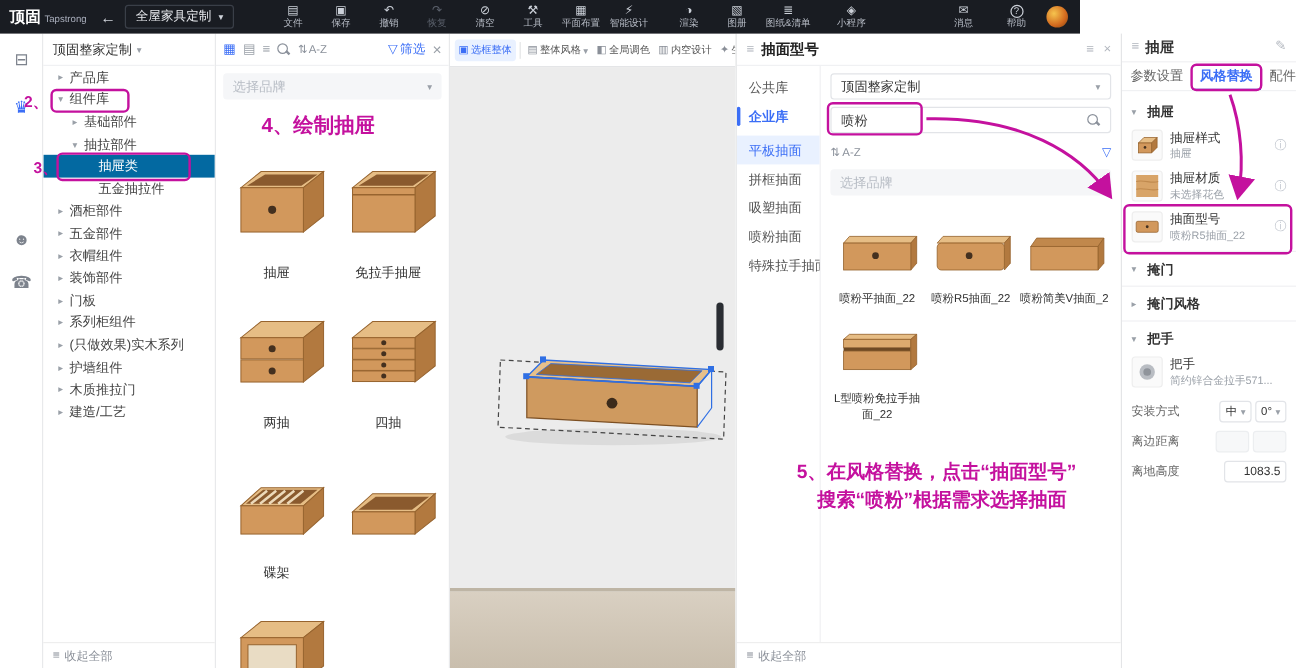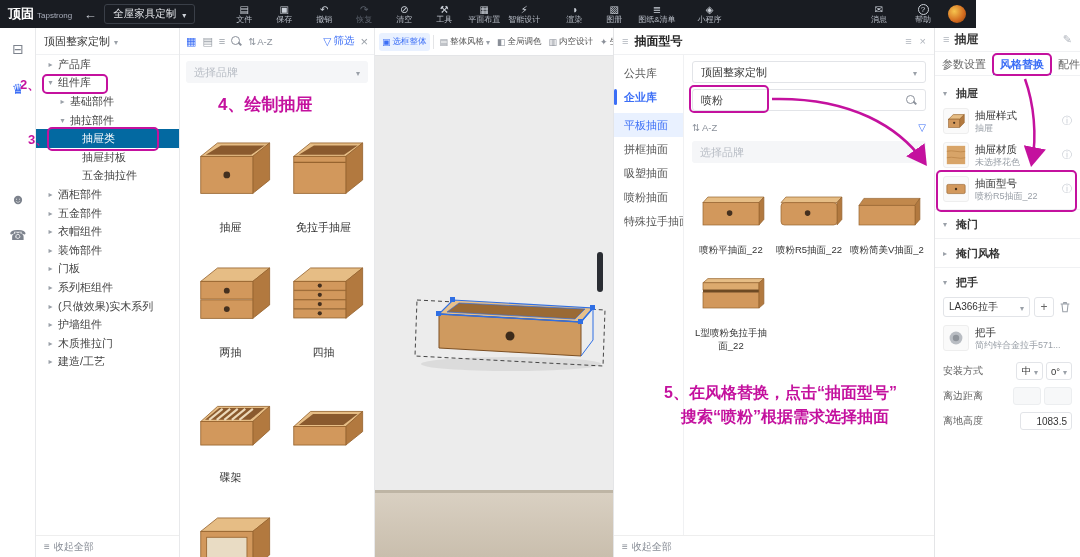--- a/index.html
+++ b/index.html
@@ -1,21 +1,21 @@
 <!DOCTYPE html>
 <html><head>
 <meta charset="utf-8">
 <style>
   *{margin:0;padding:0;box-sizing:border-box}
   html,body{width:1080px;height:557px;overflow:hidden;background:#fff;
     font-family:"Liberation Sans","DejaVu Sans",sans-serif;font-size:11px;color:#333}
   .app{position:absolute;inset:0;width:1080px;height:557px;overflow:hidden}
 
   
-  .topbar{position:absolute;left:0;top:0;width:976px;height:28px;background:#191c22;
+  .topbar{position:absolute;left:0;top:0;width:900px;height:28px;background:#191c22;
     display:flex;align-items:center;color:#dfe2e8;z-index:10}
   .logo{display:flex;align-items:baseline;gap:3px;padding:0 8px}
   .logo-cn{color:#fff;font-weight:bold;font-size:13px}
   .logo-en{font-size:8px;color:#a9aebc}
   .back-btn{width:20px;text-align:center;color:#cfd3da;font-size:13px;cursor:pointer}
   .proj-select{display:flex;align-items:center;gap:6px;border:1px solid #3a3f48;border-radius:3px;
     padding:2px 8px;font-size:10.5px;color:#e8eaee;margin-left:4px;cursor:pointer}
   .tools{display:flex;align-items:center;gap:2px;margin-left:30px}
   .tool{display:flex;flex-direction:column;align-items:center;justify-content:center;
     min-width:38px;height:28px;padding:0 3px;cursor:pointer}
@@ -272,24 +272,20 @@
       <div class="tree-item" style="padding-left:22px">
           <span class="caret">▾</span>
           <span>抽拉部件</span>
         </div>
       <div class="tree-item sel" style="padding-left:34px">
           <span class="caret"></span>
           <span>抽屉类</span>
         </div>
       <div class="tree-item" style="padding-left:34px">
           <span class="caret"></span>
-          <span>抽屉封板</span>
-        </div>
-      <div class="tree-item" style="padding-left:34px">
-          <span class="caret"></span>
           <span>五金抽拉件</span>
         </div>
       <div class="tree-item" style="padding-left:10px">
           <span class="caret">▸</span>
           <span>酒柜部件</span>
         </div>
       <div class="tree-item" style="padding-left:10px">
           <span class="caret">▸</span>
           <span>五金部件</span>
         </div>
@@ -653,32 +649,20 @@
       </div>
       <div class="pdivider"></div>
       <div class="psec">
         <span class="pcaret">▸</span>
         <span>掩门风格</span>
       </div>
       <div class="pdivider"></div>
       <div class="psec">
         <span class="pcaret">▾</span>
         <span>把手</span>
-      </div>
-      <div class="handle-ctrl">
-        <div class="hselect">
-          <span>LA366拉手</span>
-          <span class="i-caret"></span>
-        </div>
-        <div class="hplus">+</div>
-        <span class="htrash">
-          <svg viewBox="0 0 16 16" width="14" height="14">
-            <path d="M3 4.5h10 M6.5 4.5V3h3v1.5 M4.5 4.5l1 9h5l1-9" fill="none" stroke="#9aa0a8" stroke-width="1.2"></path>
-          </svg>
-        </span>
       </div>
       <div class="prow">
         <span class="thumb">
           <svg viewBox="0 0 24 24" width="22" height="22">
             <circle cx="12" cy="12" r="7" fill="#b9bdc3"></circle>
             <circle cx="12" cy="12" r="3.5" fill="#8f949b"></circle>
           </svg>
         </span>
         <span class="pcol">
           <div class="ptitle">把手</div>

